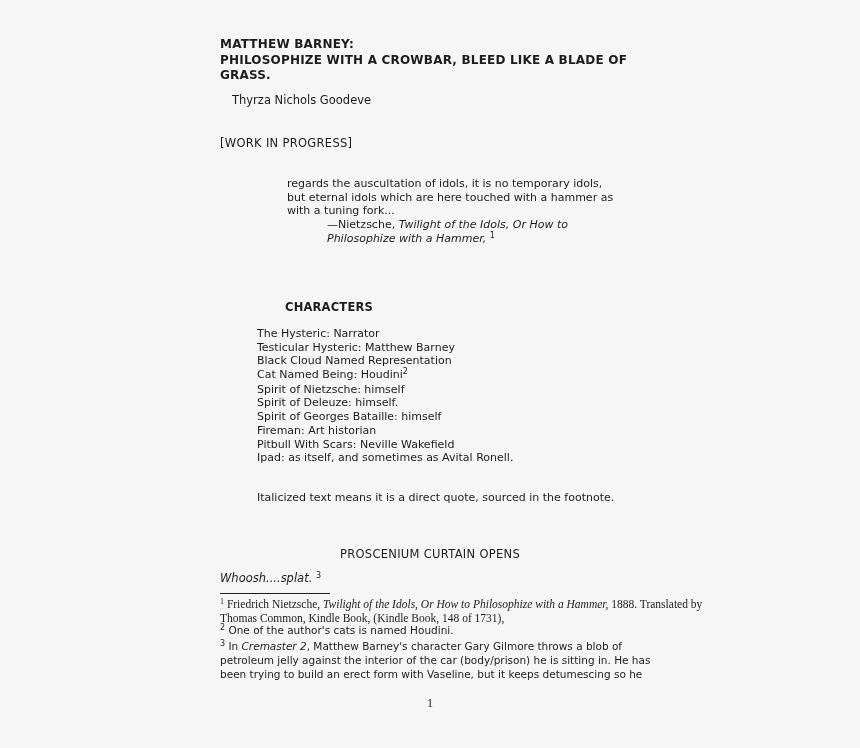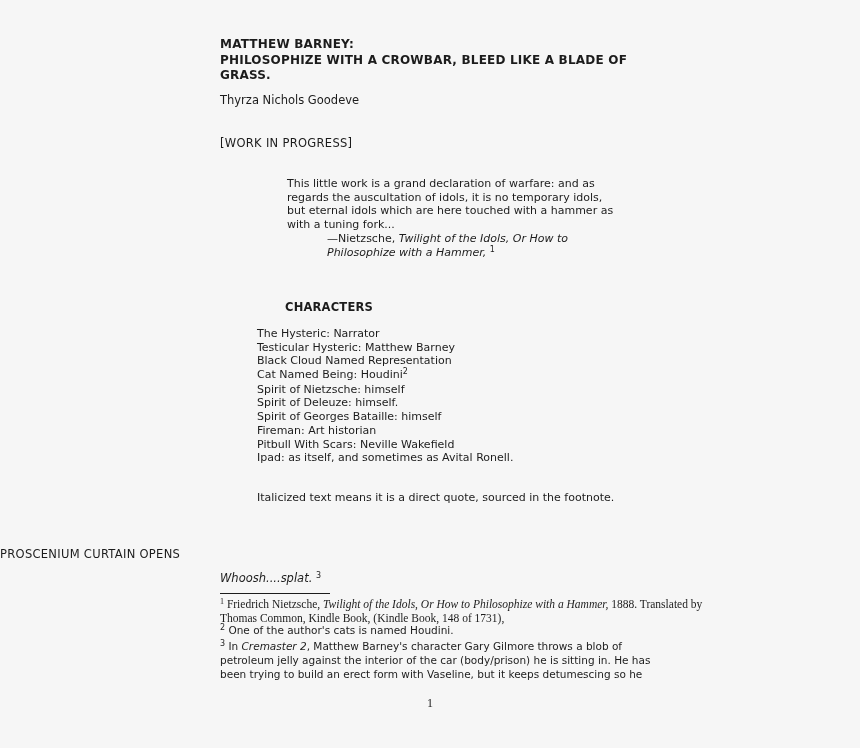--- a/index.html
+++ b/index.html
@@ -18,35 +18,35 @@
     border-radius: 6px;
   }
   .abs { position: absolute; white-space: nowrap; }
   .title {
     left: 220px; top: 37px;
     font-weight: bold;
     font-size: 12px;
     line-height: 15.6px;
     letter-spacing: 0.2px;
   }
-  .author { left: 220px; top: 93px; font-size: 11.5px; }
+  .author { left: 232px; top: 93px; font-size: 11.5px; }
   .wip { left: 220px; top: 120px; font-size: 11.5px; letter-spacing: 0.3px; margin-top: 16px; }
   .epigraph { left: 287px; top: 177px; font-size: 11px; line-height: 13.7px; }
   .epigraph .attr { margin-left: 40px; }
   .italic { font-style: italic; }
   .chars-heading {
     left: 257px; top: 300px;
     font-weight: bold; font-size: 11.5px; letter-spacing: 0.2px; margin-left: 28px;
   }
   .char-list { left: 257px; top: 327px; font-size: 11px; line-height: 13.68px; }
   .char-list b { font-weight: normal; }
   .note { left: 257px; top: 491px; font-size: 11px; }
   .stage {
     left: 0; top: 547px; width: 860px;
-    text-align: left; font-size: 11.5px; letter-spacing: 0.3px;
+    text-align: center; font-size: 11.5px; letter-spacing: 0.3px;
     white-space: nowrap;
   }
   .sound { left: 220px; top: 571px; font-size: 11.5px; font-style: italic; }
   .fn-sep {
     left: 220px; top: 593px; width: 110px; height: 1px;
     background: #1c1c1c;
   }
   .fn1 {
     left: 220px; top: 598px; width: 540px;
     font-family: "Liberation Serif", "DejaVu Serif", serif;
@@ -77,21 +77,20 @@
     <div>MATTHEW BARNEY:</div>
     <div>PHILOSOPHIZE WITH A CROWBAR, BLEED LIKE A BLADE OF</div>
     <div>GRASS.</div>
   </div>
 
   <div class="abs author">Thyrza Nichols Goodeve</div>
 
   <div class="abs wip">[WORK IN PROGRESS]</div>
 
   <div class="abs epigraph">
-    <div>This little work is a grand declaration of warfare: and as</div>
     <div>regards the auscultation of idols, it is no temporary idols,</div>
     <div>but eternal idols which are here touched with a hammer as</div>
     <div>with a tuning fork...</div>
     <div class="attr"><span>—Nietzsche, </span><span class="italic">Twilight of the Idols, Or How to</span></div>
     <div class="attr"><span class="italic">Philosophize with a Hammer, </span><sup class="fnref">1</sup></div>
   </div>
 
   <div class="abs chars-heading">CHARACTERS</div>
 
   <div class="abs char-list">

